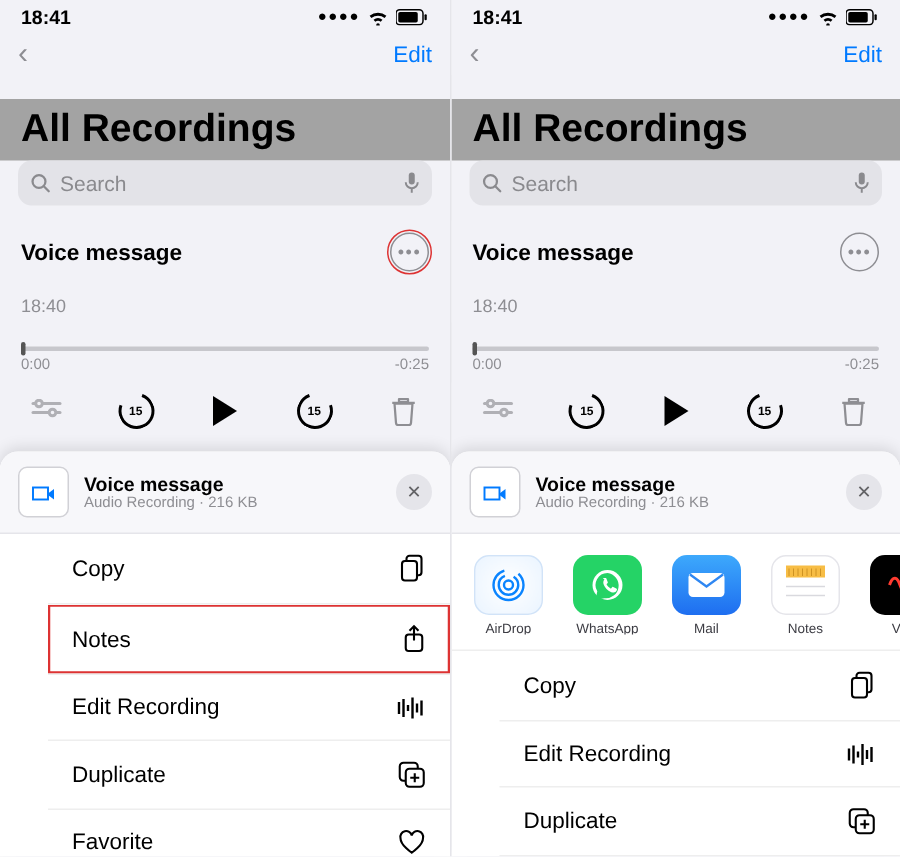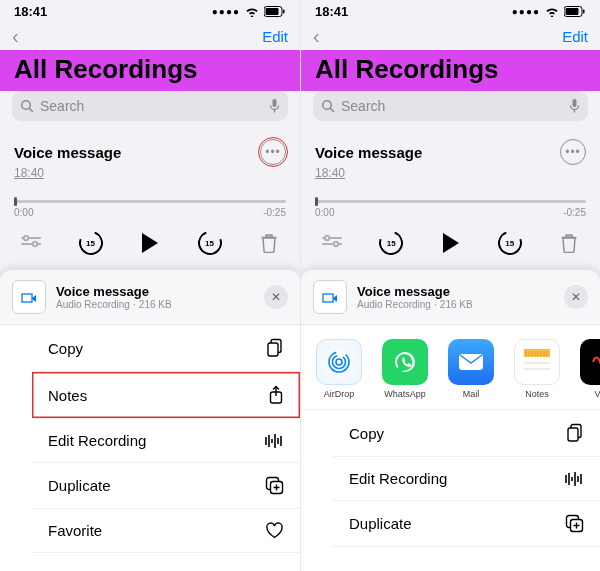--- a/index.html
+++ b/index.html
@@ -53,21 +53,22 @@
     background: #f2f2f7;
   }
   .back-chevron { color:#8e8e93; font-size:20px; font-weight:300; }
   .edit-link { color:#007aff; font-size:15px; }
 
   
   .title {
     font-size: 26px;
     font-weight: 700;
     padding: 4px 14px 6px;
-    background: #d946ef;
+    background: #a3a3a3;
+    margin-top: 16px;
   }
 
   
   .searchbar {
     margin: 0 12px 10px;
     background: #e3e3e8;
     border-radius: 9px;
     height: 30px;
     display:flex;
     align-items:center;
@@ -85,21 +86,21 @@
   }
   .recording-head { display:flex; align-items:center; justify-content:space-between; }
   .recording-title { font-size:15px; font-weight:600; }
   .more-btn {
     width:26px; height:26px; border-radius:13px;
     border:1.5px solid #8e8e93;
     display:flex; align-items:center; justify-content:center;
     color:#8e8e93; font-size:12px; letter-spacing:1px;
   }
   .more-btn.highlight { outline:1.5px solid #d33; outline-offset:1px; }
-  .recording-sub { font-size:12px; color:#8e8e93; margin-top:1px;text-decoration:underline; }
+  .recording-sub { font-size:12px; color:#8e8e93; margin-top:16px; }
 
   
   .scrubber { margin:16px 14px 2px; height:3px; background:#c7c7cc; border-radius:2px; position:relative; }
   .scrubber-knob { position:absolute; left:0; top:-3px; width:3px; height:9px; background:#555; border-radius:2px; }
   .timerow { display:flex; justify-content:space-between; padding:2px 14px 6px; font-size:10px; color:#8e8e93; }
 
   
   .player {
     display:flex; align-items:center; justify-content:space-between;
     padding: 4px 16px 12px;

